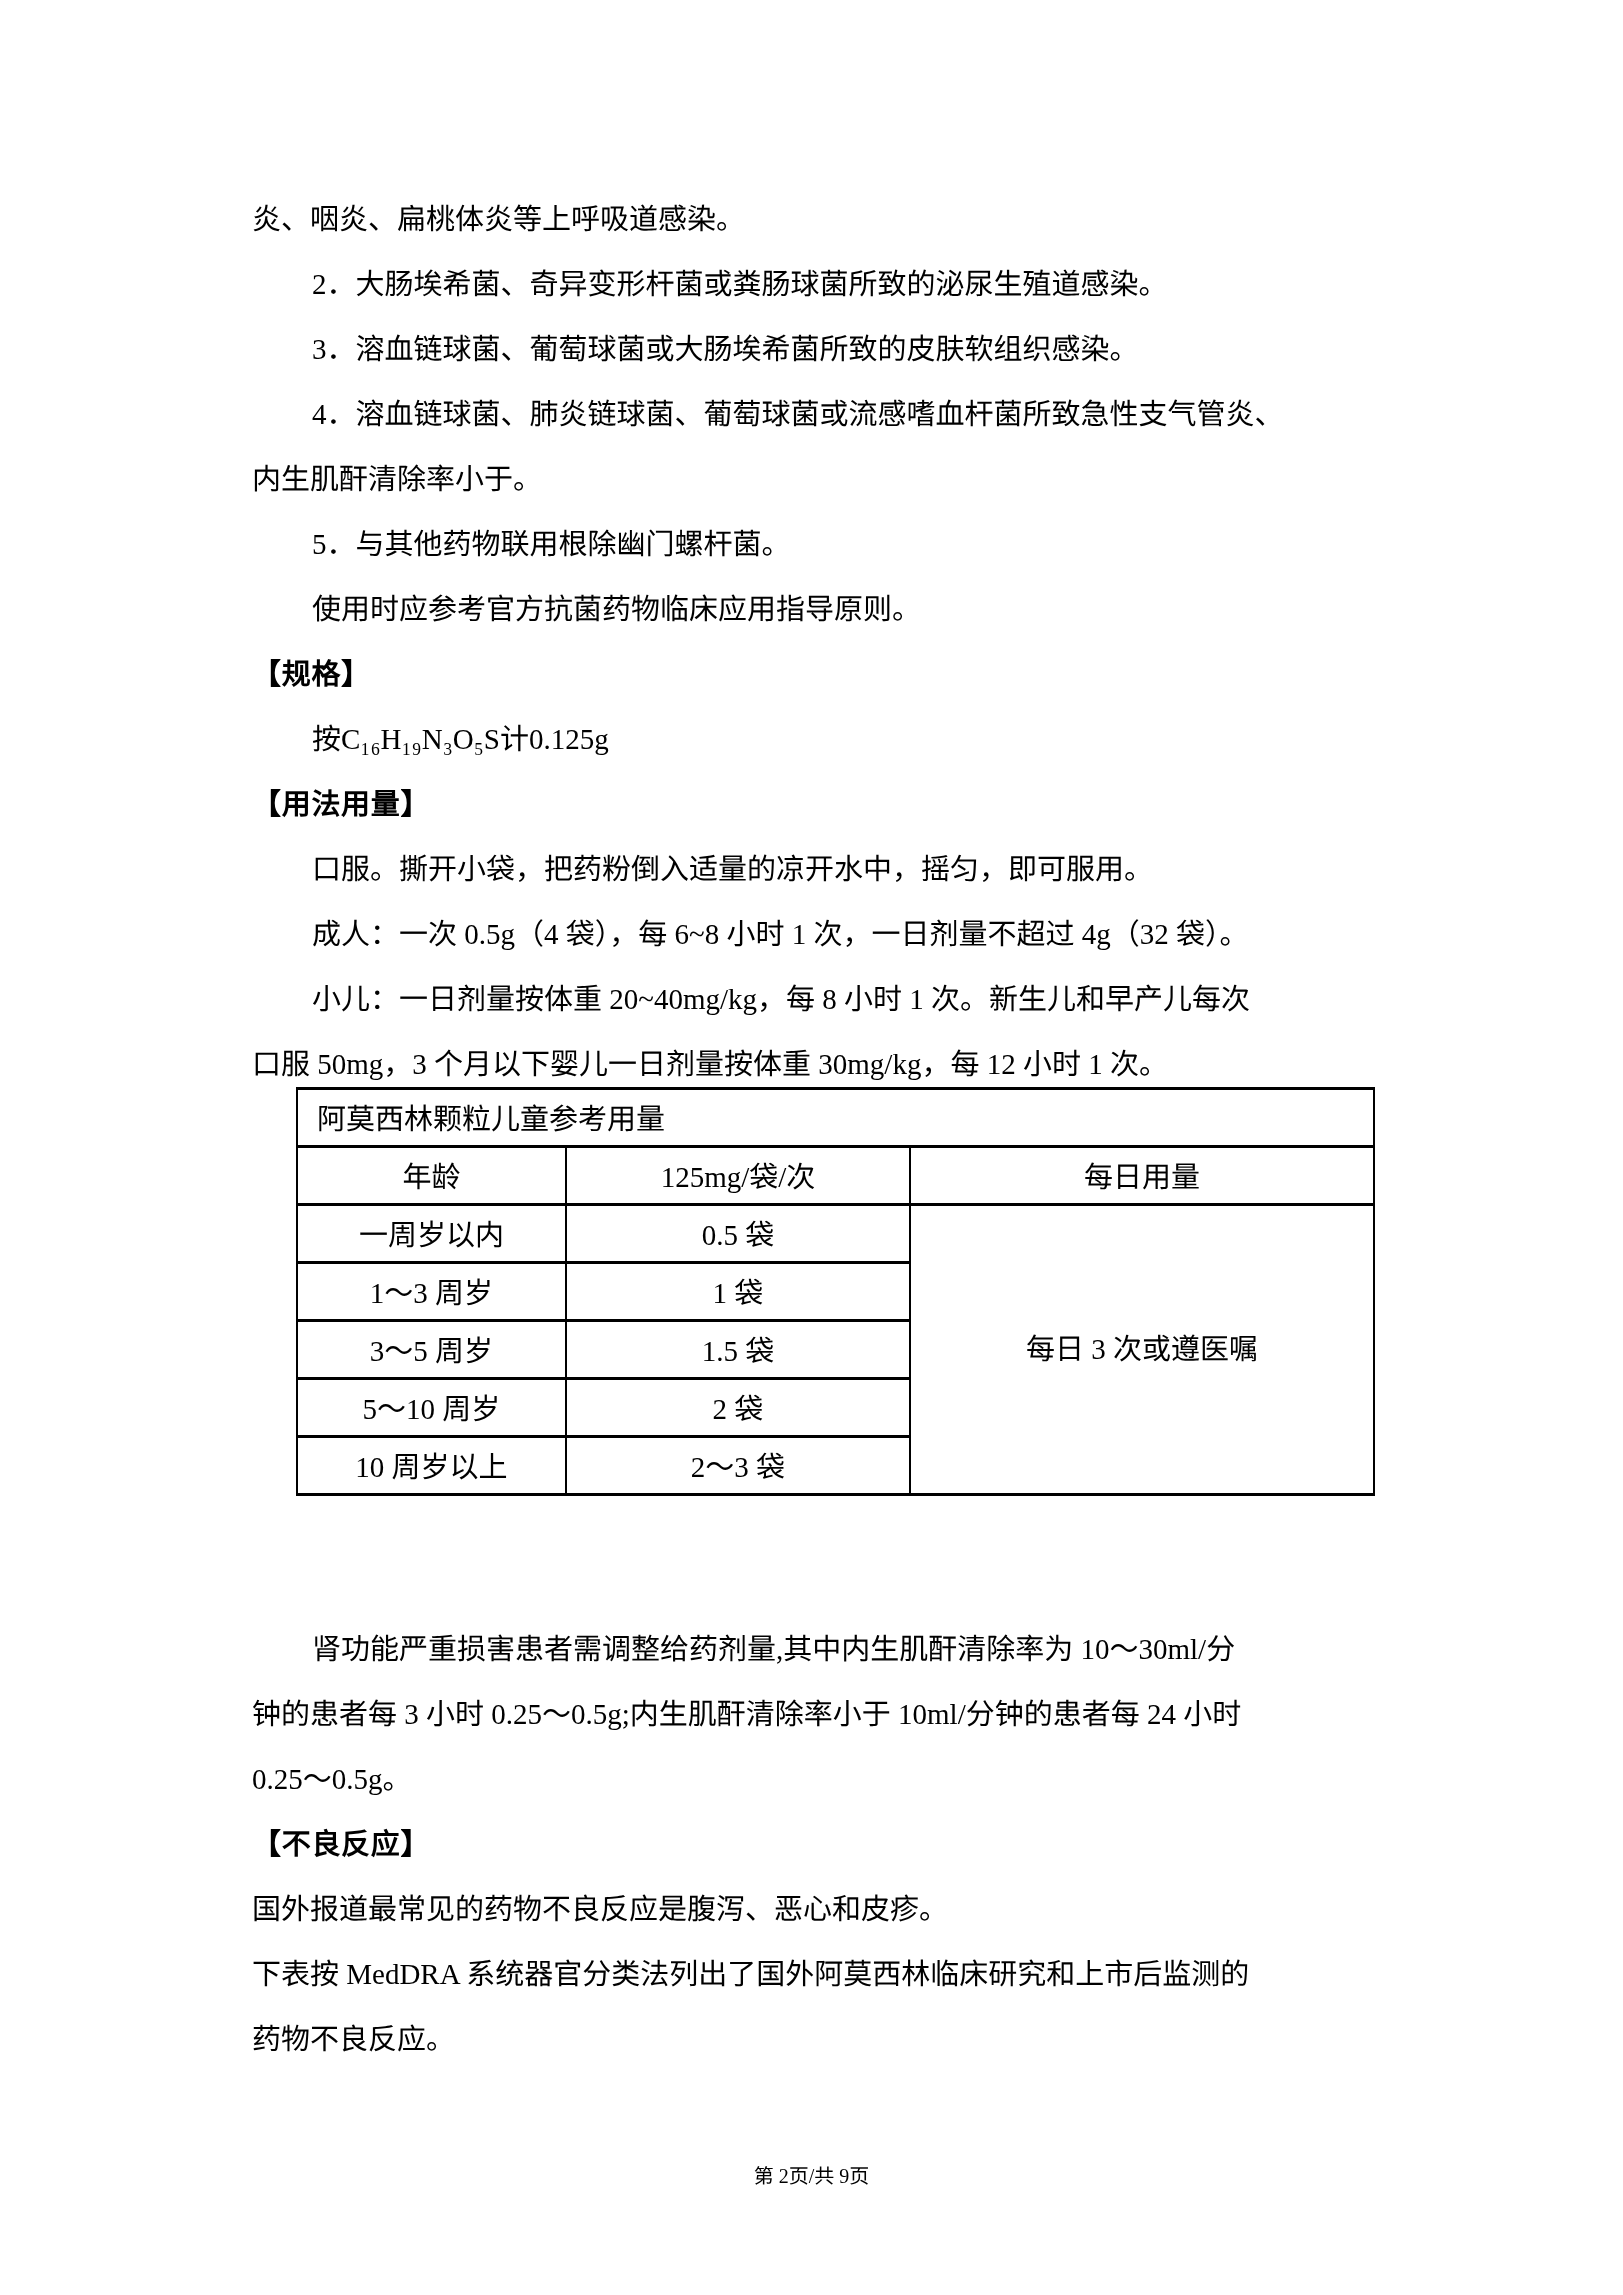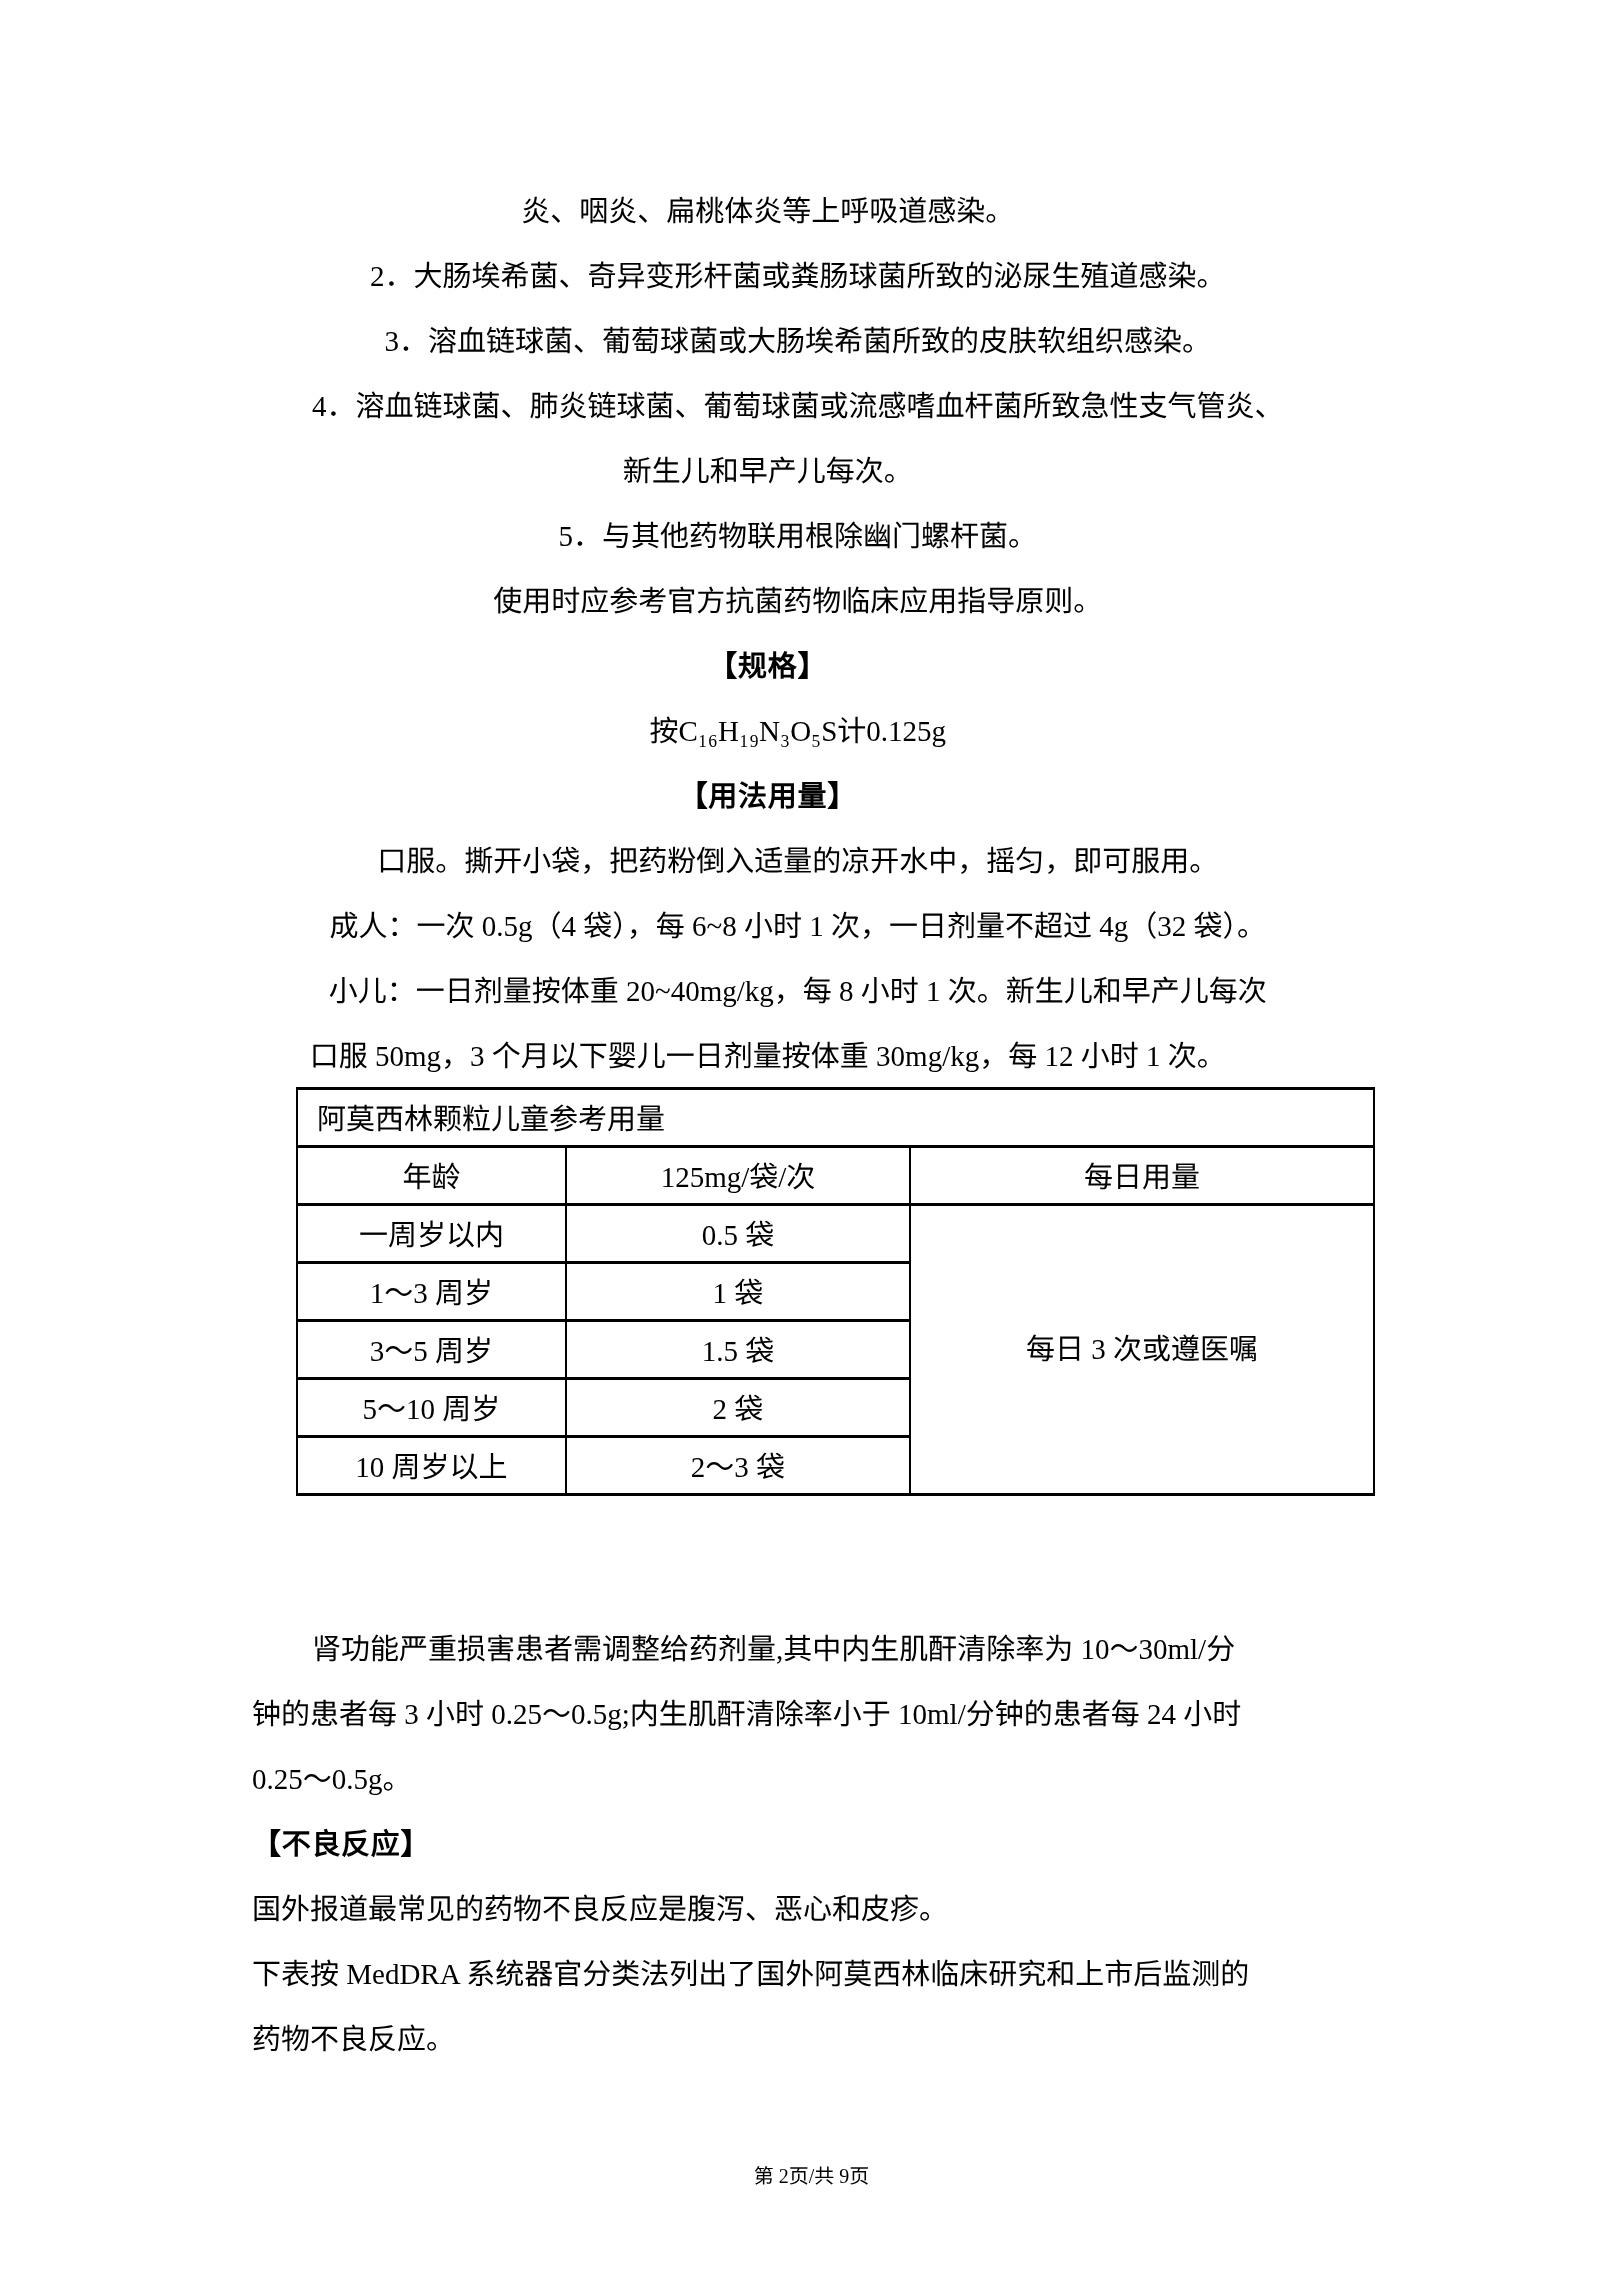--- a/index.html
+++ b/index.html
@@ -7,21 +7,21 @@
     position: relative;
     width: 1623px;
     height: 2295px;
     margin: 0 auto;
     background: #ffffff;
     color: #000000;
     font-family: "Liberation Serif", "DejaVu Serif", serif;
     overflow: hidden;
   }
   .text-block { position: absolute; left: 252px; }
-  .text-block-top { top: 179px; text-align: center; }
+  .text-block-top { top: 187px; }
   .text-block-bottom { top: 1617px; }
   .line {
     height: 65px;
     line-height: 65px;
     font-size: 29px;
     white-space: nowrap;
   }
   .line.indent { padding-left: 60px; }
   .line.heading {
     font-family: "Liberation Sans", "DejaVu Sans", sans-serif;
@@ -71,21 +71,21 @@
 </head>
 <body>
 
 <div class="page">
 
   <div class="text-block text-block-top">
     <div class="line">炎、咽炎、扁桃体炎等上呼吸道感染。</div>
     <div class="line indent">2．大肠埃希菌、奇异变形杆菌或粪肠球菌所致的泌尿生殖道感染。</div>
     <div class="line indent">3．溶血链球菌、葡萄球菌或大肠埃希菌所致的皮肤软组织感染。</div>
     <div class="line indent">4．溶血链球菌、肺炎链球菌、葡萄球菌或流感嗜血杆菌所致急性支气管炎、</div>
-    <div class="line">新生儿和早产儿每次。</div>
+    <div class="line">内生肌酐清除率小于。</div>
     <div class="line indent">5．与其他药物联用根除幽门螺杆菌。</div>
     <div class="line indent">使用时应参考官方抗菌药物临床应用指导原则。</div>
     <div class="line heading">【规格】</div>
     <div class="line indent">按C₁₆H₁₉N₃O₅S计0.125g</div>
     <div class="line heading">【用法用量】</div>
     <div class="line indent">口服。撕开小袋，把药粉倒入适量的凉开水中，摇匀，即可服用。</div>
     <div class="line indent">成人：一次 0.5g（4 袋），每 6~8 小时 1 次，一日剂量不超过 4g（32 袋）。</div>
     <div class="line indent">小儿：一日剂量按体重 20~40mg/kg，每 8 小时 1 次。新生儿和早产儿每次</div>
     <div class="line">口服 50mg，3 个月以下婴儿一日剂量按体重 30mg/kg，每 12 小时 1 次。</div>
   </div>

